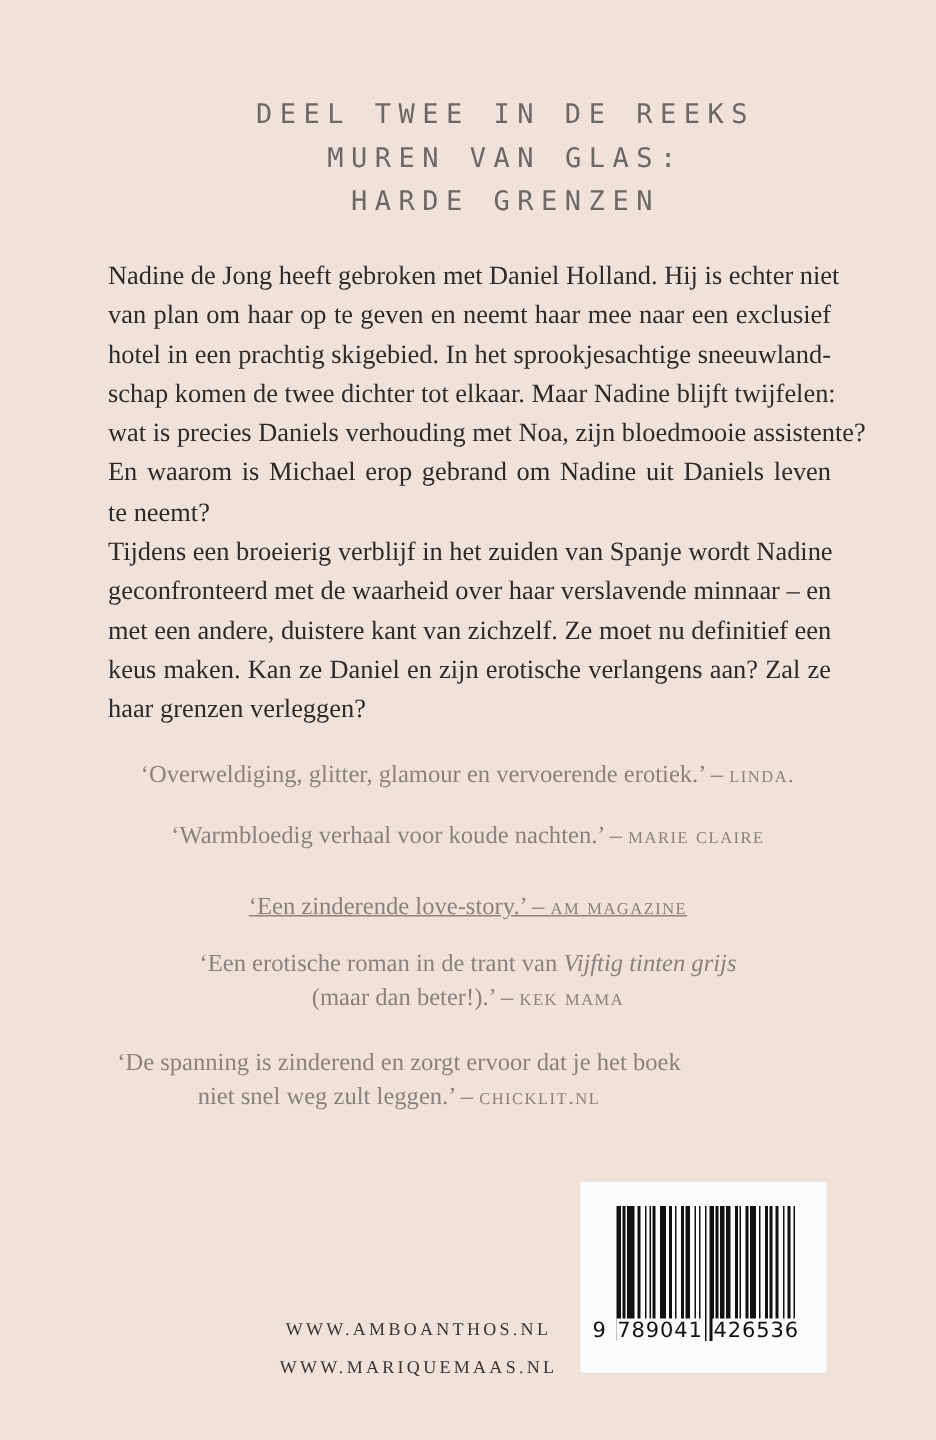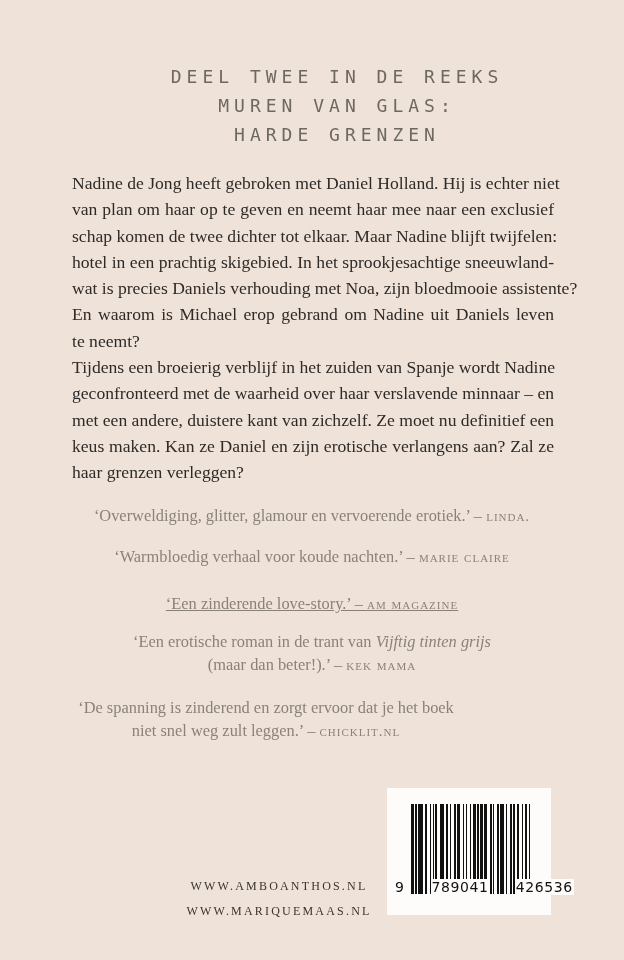--- a/index.html
+++ b/index.html
@@ -45,43 +45,43 @@
     position: absolute; left: 24px; top: 16px; width: 121px; height: 90px;
     display: flex; align-items: stretch;
   }
   .bars span { display: block; height: 100%; }
   .bar-digits {
     position: absolute; left: 8px; top: 91px;
     font-family: "DejaVu Sans", sans-serif; font-size: 14px; color: #111;
     background: transparent; letter-spacing: 0.6px;
   }
   .bar-digits .first { margin-right: 6px; }
-  .bar-digits .grp { background: #fdfcfa; padding: 0 1px; margin-left: 20px; }
+  .bar-digits .grp { background: #fdfcfa; padding: 0 1px; }
   .urls {
     position: absolute; left: 0; top: 874px; width: 558px;
     text-align: center; color: #3a3430;
     font-size: 12px; letter-spacing: 2.2px;
     line-height: 25px;
   }
 </style>
 </head>
 <body>
 
 <div class="series-title">
   <div>DEEL TWEE IN DE REEKS</div>
   <div>MUREN VAN GLAS:</div>
   <div>HARDE GRENZEN</div>
 </div>
 
 <div class="blurb">
   <p>
     <span class="line">Nadine de Jong heeft gebroken met Daniel Holland. Hij is echter niet</span>
     <span class="line">van plan om haar op te geven en neemt haar mee naar een exclusief</span>
+    <span class="line">hotel in een prachtig skigebied. In het sprookjesachtige sneeuwland-</span>
     <span class="line">schap komen de twee dichter tot elkaar. Maar Nadine blijft twijfelen:</span>
-    <span class="line">hotel in een prachtig skigebied. In het sprookjesachtige sneeuwland-</span>
     <span class="line">wat is precies Daniels verhouding met Noa, zijn bloedmooie assistente?</span>
     <span class="line">En waarom is Michael erop gebrand om Nadine uit Daniels leven</span>
     <span class="line last">te neemt?</span>
   </p>
   <p>
     <span class="line">Tijdens een broeierig verblijf in het zuiden van Spanje wordt Nadine</span>
     <span class="line">geconfronteerd met de waarheid over haar verslavende minnaar – en</span>
     <span class="line">met een andere, duistere kant van zichzelf. Ze moet nu definitief een</span>
     <span class="line">keus maken. Kan ze Daniel en zijn erotische verlangens aan? Zal ze</span>
     <span class="line last">haar grenzen verleggen?</span>

